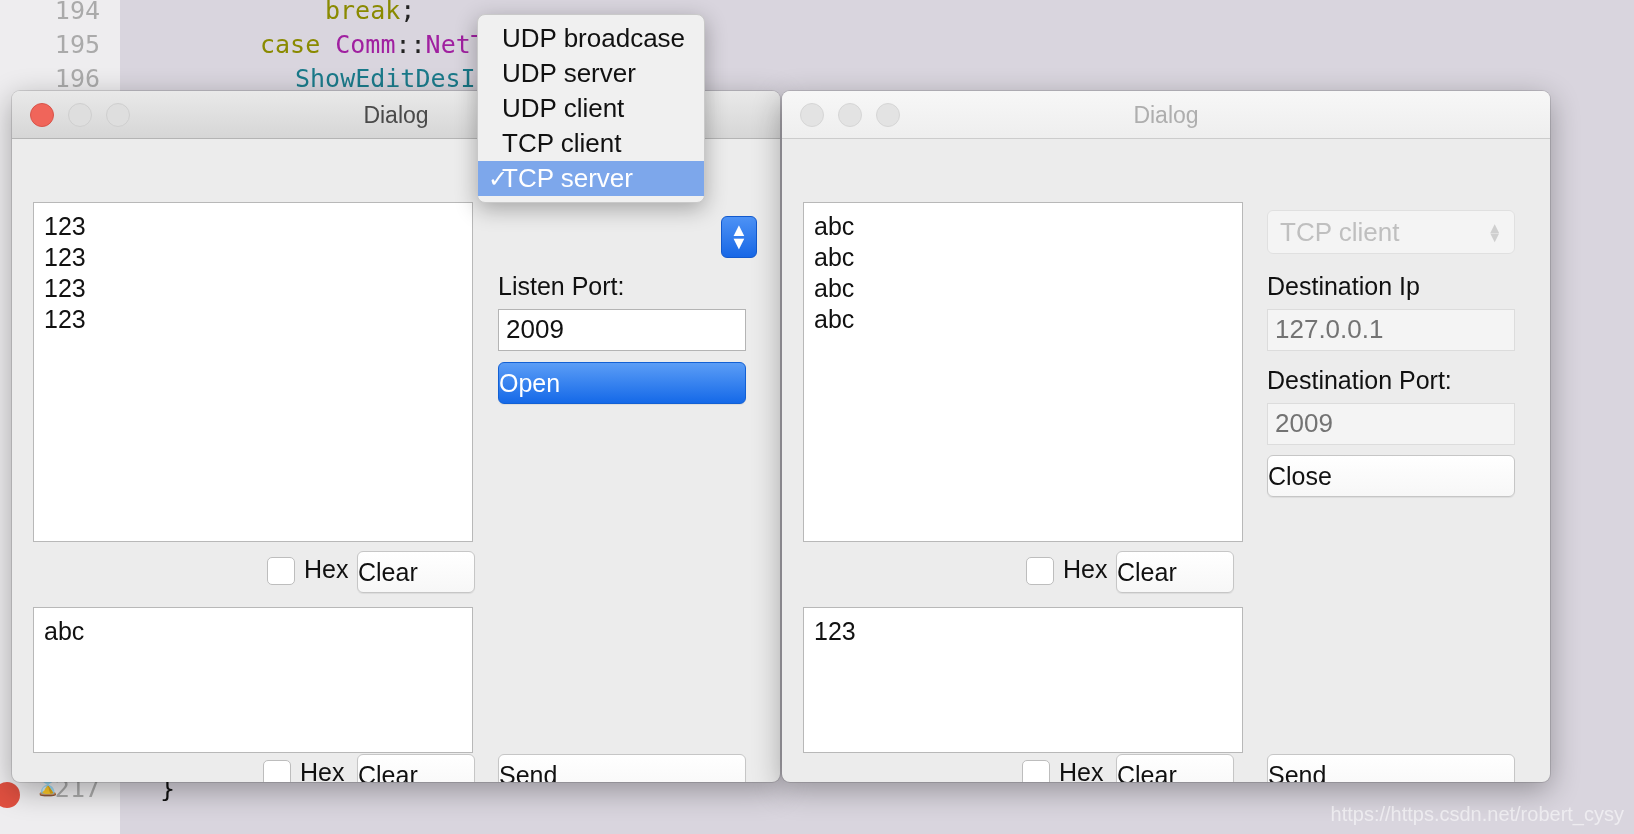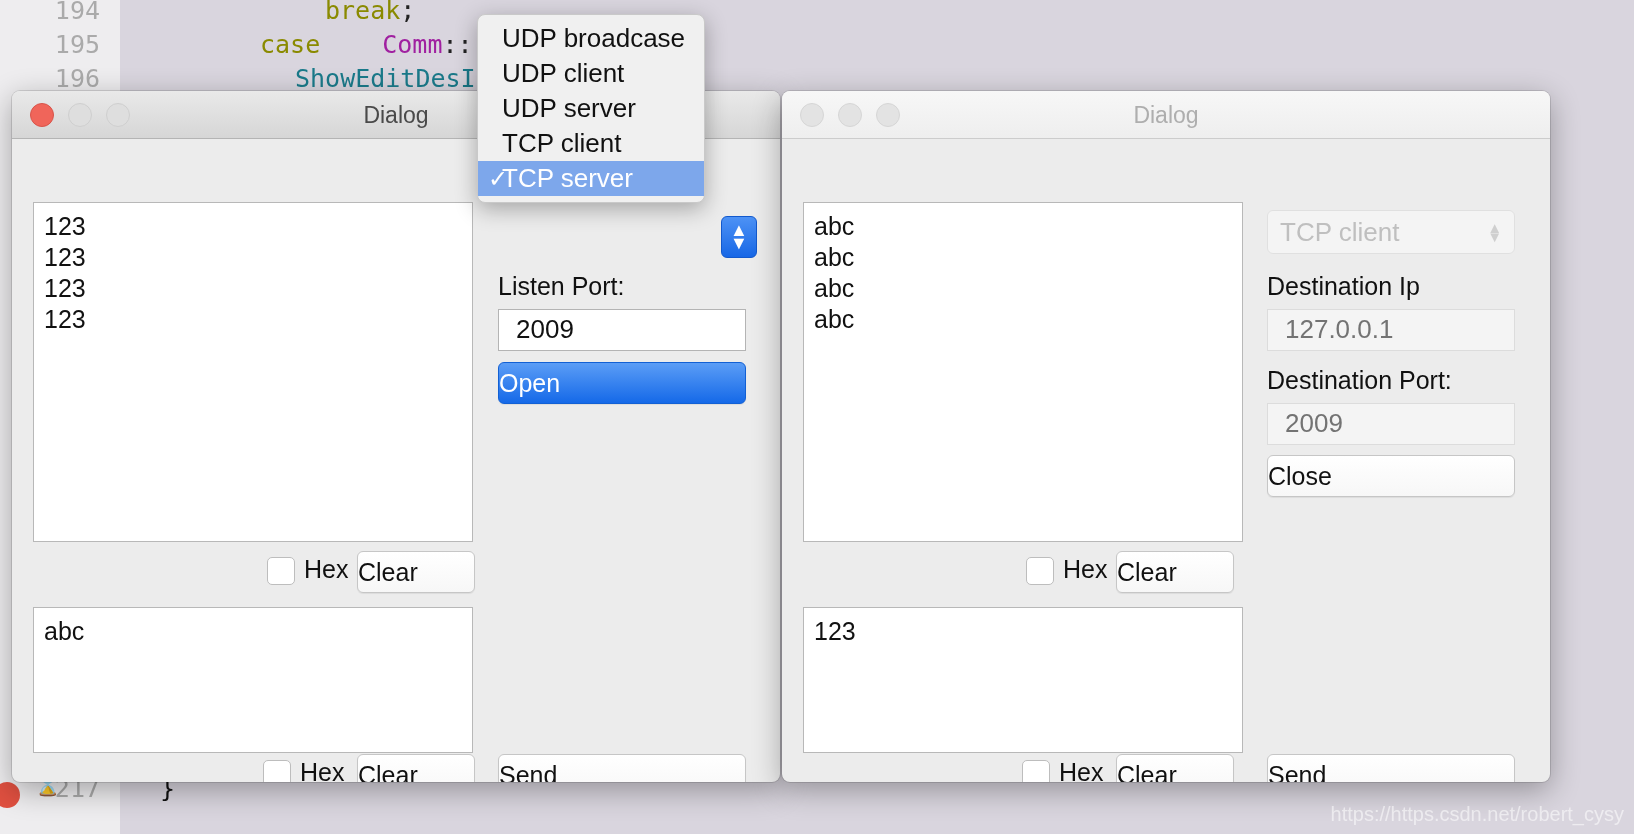--- a/index.html
+++ b/index.html
@@ -32,21 +32,21 @@
   }
   .ln {
     position: absolute; left: 0; width: 100px;
     text-align: right;
     color: #aaaaaa;
     font-family: "DejaVu Sans Mono", monospace;
     font-size: 25px;
   }
   .ltext { position: absolute; left: 195px; }
   .kw   { color: #8a8a00; }
-  .cls  { color: #a020a0; margin-left: 47px; }
+  .cls  { color: #a020a0; }
   .op   { color: #222222; }
   .fn   { color: #1a7a8a; }
 
   .breakpoint {
     position: absolute;
     width: 26px; height: 26px; border-radius: 50%;
     background: #e05040;
     left: -4px;
   }
   .bp-glyph {
@@ -101,21 +101,21 @@
   .label {
     position: absolute;
     font-size: 25px; color: #101010;
     white-space: nowrap;
   }
   .field {
     position: absolute;
     background: #ffffff;
     border: 1px solid #b4b4b4;
     font-size: 26px; color: #111;
-    padding: 0 17px;
+    padding: 0 7px;
     line-height: 38px;
   }
   .field.disabled {
     background: #f4f4f4;
     border: 1px solid #dcdcdc;
     color: #737373;
   }
   .btn {
     position: absolute;
     background: linear-gradient(to bottom, #ffffff, #f7f7f7);
@@ -304,19 +304,19 @@
     <div class="field disabled" style="left:485px; top:264px; width:248px; height:42px;">2009</div>
 
     <div class="btn" style="left:485px; top:316px; width:248px; height:42px; line-height:40px;">Close</div>
 
     <div class="btn" style="left:485px; top:615px; width:248px; height:42px; line-height:40px;">Send</div>
   </div>
 </div>
 
 <div id="menu" style="left:477px; top:14px; width:228px;">
     <div class="menu-item"><span class="menu-check"></span><span>UDP broadcase</span></div>
+    <div class="menu-item"><span class="menu-check"></span><span>UDP server</span></div>
     <div class="menu-item"><span class="menu-check"></span><span>UDP client</span></div>
-    <div class="menu-item"><span class="menu-check"></span><span>UDP server</span></div>
     <div class="menu-item"><span class="menu-check"></span><span>TCP client</span></div>
     <div class="menu-item selected"><span class="menu-check">✓</span><span>TCP server</span></div>
   </div>
 
 <div id="watermark">https://https.csdn.net/robert_cysy</div>
 
 </body></html>

